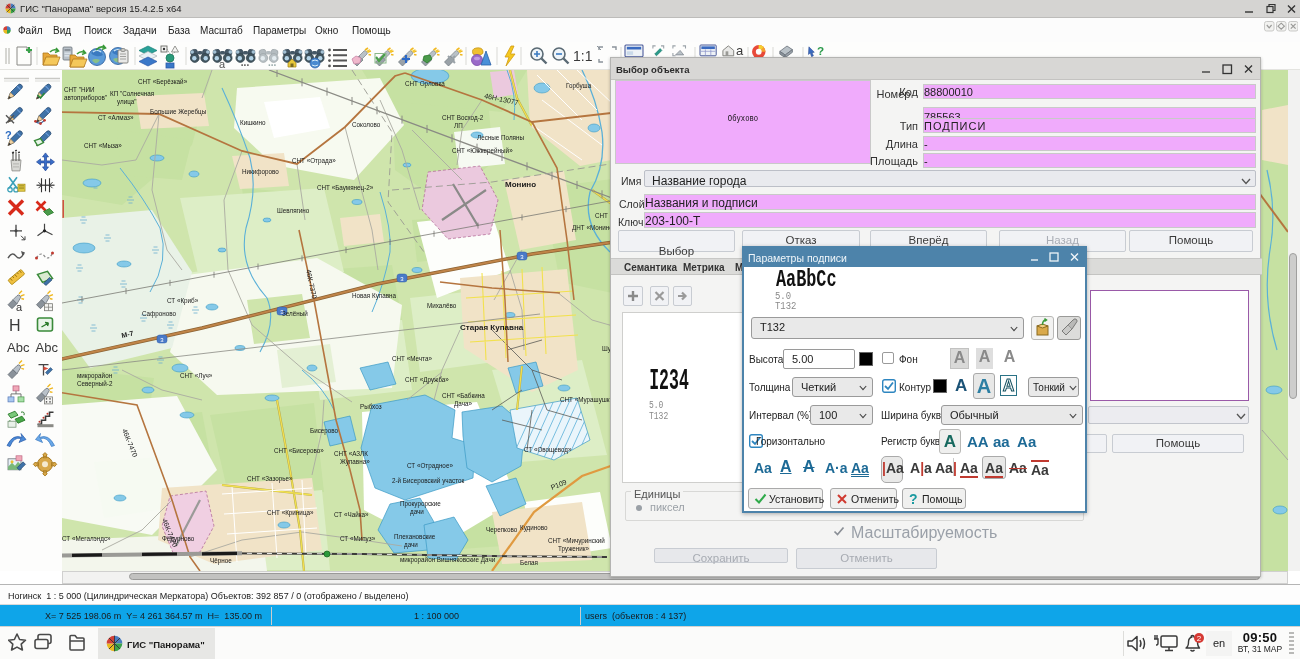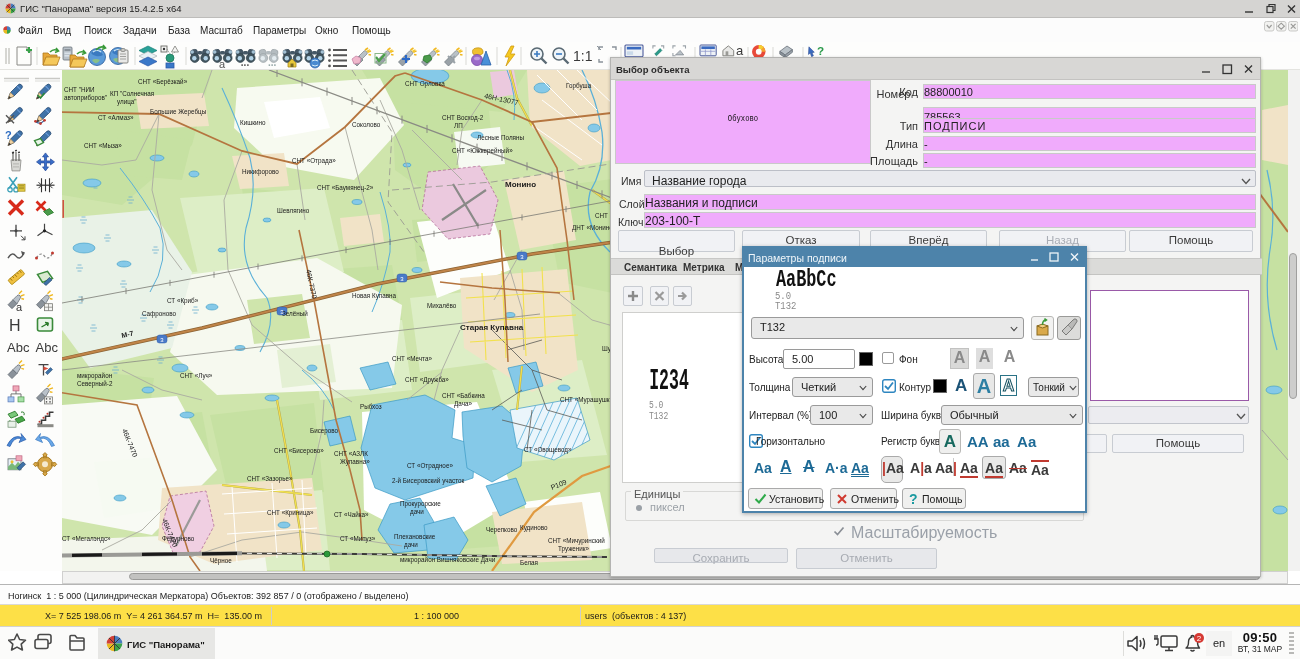--- a/index.html
+++ b/index.html
@@ -14,21 +14,21 @@
 #toolbar { left:0; top:42px; width:1300px; height:28px; background:#fdfdfc; border-bottom:1px solid #e4e4e0; }
 #sidebar { left:0; top:70px; width:62px; height:501px; background:#fdfdfc; }
 
 #map { left:62px; top:70px; width:1226px; height:501px; background:#cfe5ad; overflow:hidden; }
 #hscroll { left:62px; top:571px; width:1226px; height:13px; background:#f2f2f1; border:1px solid #d0d0cf; }
 #hthumb { left:129px; top:573px; width:1131px; height:7px; background:#c2c2c0; border:1px solid #9a9a98; border-radius:5px; }
 #vscroll { left:1288px; top:70px; width:12px; height:501px; background:#f2f2f1; }
 #vthumb { left:1289px; top:253px; width:8px; height:146px; background:#cdcdcc; border:1px solid #9f9f9e; border-radius:4px; }
 
 #status1 { left:0; top:584px; width:1300px; height:20px; background:#fdfdfd; border-top:1px solid #b5b5b5; font-size:9px; color:#1a1a1a; padding:6px 0 0 8px; }
-#status2 { left:0; top:604px; width:1300px; height:22px; background:#fde047; border-top:1px solid #d9d9d9; font-size:9px; color:#1a1a1a;text-align:right; }
+#status2 { left:0; top:604px; width:1300px; height:22px; background:#0ea5e9; border-top:1px solid #d9d9d9; font-size:9px; color:#1a1a1a;text-align:right; }
 #status2 .c1 { position:absolute; left:45px; top:6px; }
 #status2 .c2 { position:absolute; left:414px; top:6px; }
 #status2 .c3 { position:absolute; left:585px; top:6px; }
 .vsep { position:absolute; top:2px; width:1px; height:18px; background:#cccccc; }
 
 #taskbar { left:0; top:626px; width:1300px; height:33px; background:#fbfbfa; border-top:1px solid #d2d2d0; }
 #taskbtn { position:absolute; left:98px; top:1px; width:117px; height:32px; background:#e7e7e5; }
 #taskbtn .txt { position:absolute; left:29px; top:11px; font-size:9.5px; font-weight:bold; color:#1a1a1a; white-space:nowrap; }
 #clock { position:absolute; left:1230px; top:4px; width:60px; text-align:center; }
 #clock .tm { font-size:13px; font-weight:bold; color:#111; line-height:13px; letter-spacing:0.3px; }

